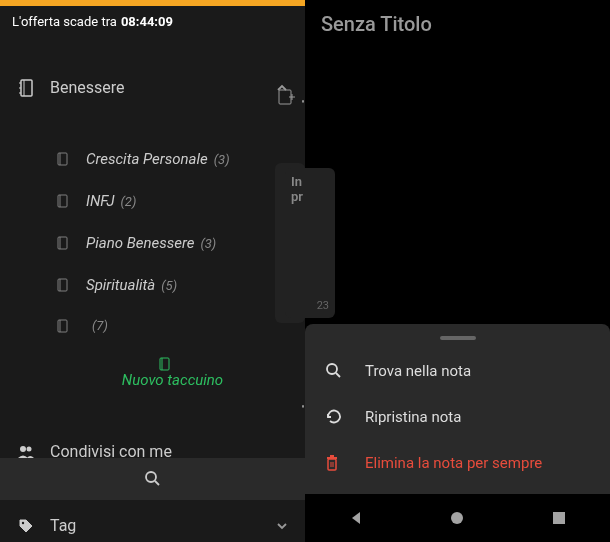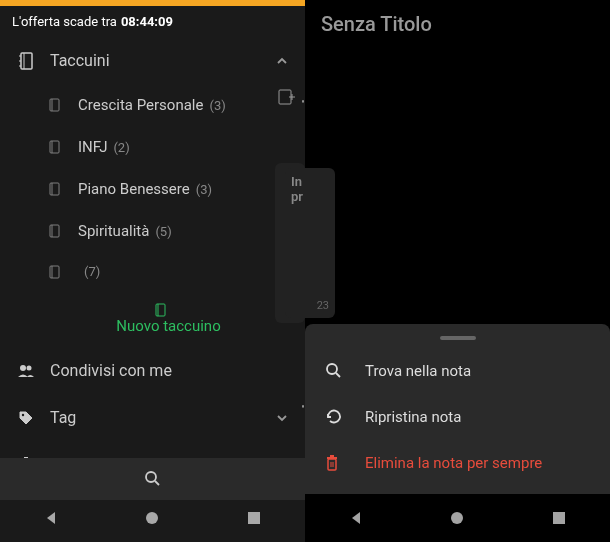--- a/index.html
+++ b/index.html
@@ -1,25 +1,25 @@
 <!DOCTYPE html>
 <html><head>
 <meta charset="utf-8">
 <style>
 * { margin: 0; padding: 0; box-sizing: border-box; font-family: -apple-system, BlinkMacSystemFont, "Segoe UI", Roboto, sans-serif; }
 body { background: #1a1a1a; width: 610px; height: 542px; overflow: hidden; display: flex; }
-.left-panel { width: 305px; height: 542px; background: #1a1a1a; position: relative; display: flex; flex-direction: column; }
+.left-panel { width: 305px; height: 542px; background: #1a1a1a; position: relative; display: flex; flex-direction: column; gap: 27px; }
 .right-panel { width: 305px; height: 542px; background: #000000; position: relative; display: flex; flex-direction: column; }
 .offer-bar { background: #1a1a1a; color: #fff; padding: 8px 12px; font-size: 13px; display: flex; align-items: center; border-top: 6px solid #f5a623; }
 .offer-bar strong { font-weight: 700; margin-left: 4px; }
 .sidebar-section { padding: 14px 16px; display: flex; align-items: center; color: #ccc; font-size: 16px; cursor: pointer; }
 .sidebar-section .icon { width: 20px; margin-right: 14px; display: flex; align-items: center; justify-content: center; }
 .sidebar-section .label { flex: 1; }
 .sidebar-section .chevron { color: #999; }
-.notebook-list { padding-left: 28px; }
+.notebook-list { padding-left: 36px; font-style: italic; }
 .notebook-item { padding: 12px 16px 12px 20px; display: flex; align-items: center; color: #ccc; font-size: 15px; cursor: pointer; }
 .notebook-item .icon { width: 16px; margin-right: 14px; opacity: 0.7; }
 .notebook-item .count { color: #888; font-size: 13px; margin-left: 6px; }
 .new-notebook { color: #2dbe60; flex-direction: column; }
 .new-notebook .icon { opacity: 1; }
 .bottom-nav { display: flex; justify-content: space-around; align-items: center; padding: 14px 0; margin-top: auto; }
 .nav-btn { width: 20px; height: 20px; display: flex; align-items: center; justify-content: center; opacity: 0.8; cursor: pointer; }
 .right-header { padding: 12px 16px; color: #999; font-size: 20px; font-weight: 500; }
 .content-area { flex: 1; position: relative; }
 .bg-card { position: absolute; background: #222; border-radius: 6px; }
@@ -43,21 +43,21 @@
   <div class="sidebar-section">
     <span class="icon">
       <svg width="16" height="18" viewBox="0 0 16 18" fill="none">
           <rect x="3" y="1" width="11" height="16" rx="1" stroke="#ccc" stroke-width="1.5"></rect>
           <line x1="6" y1="1" x2="6" y2="17" stroke="#ccc" stroke-width="1"></line>
           <line x1="1" y1="4" x2="3" y2="4" stroke="#ccc"></line>
           <line x1="1" y1="9" x2="3" y2="9" stroke="#ccc"></line>
           <line x1="1" y1="14" x2="3" y2="14" stroke="#ccc"></line>
         </svg>
     </span>
-    <span class="label">Taccuini</span>
+    <span class="label">Benessere</span>
     <span class="chevron">
       <svg width="14" height="14" viewBox="0 0 14 14">
           <path d="M3 9 L7 5 L11 9" stroke="#999" stroke-width="1.8" fill="none"></path>
         </svg>
     </span>
   </div>
 
   <div class="notebook-list">
     <div class="notebook-item">
       <span class="icon">

